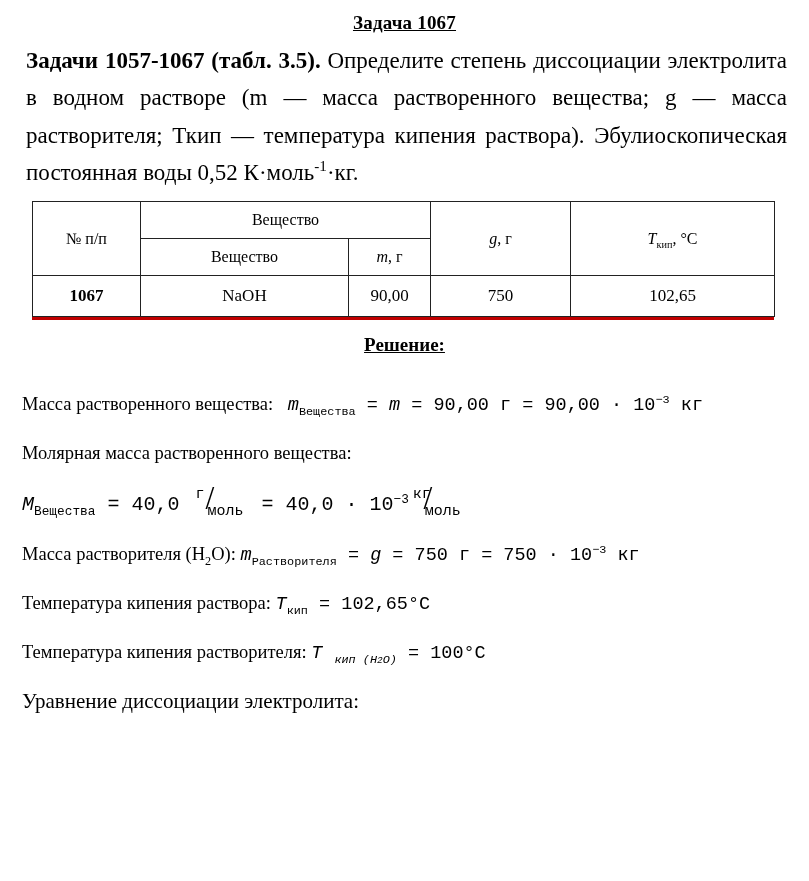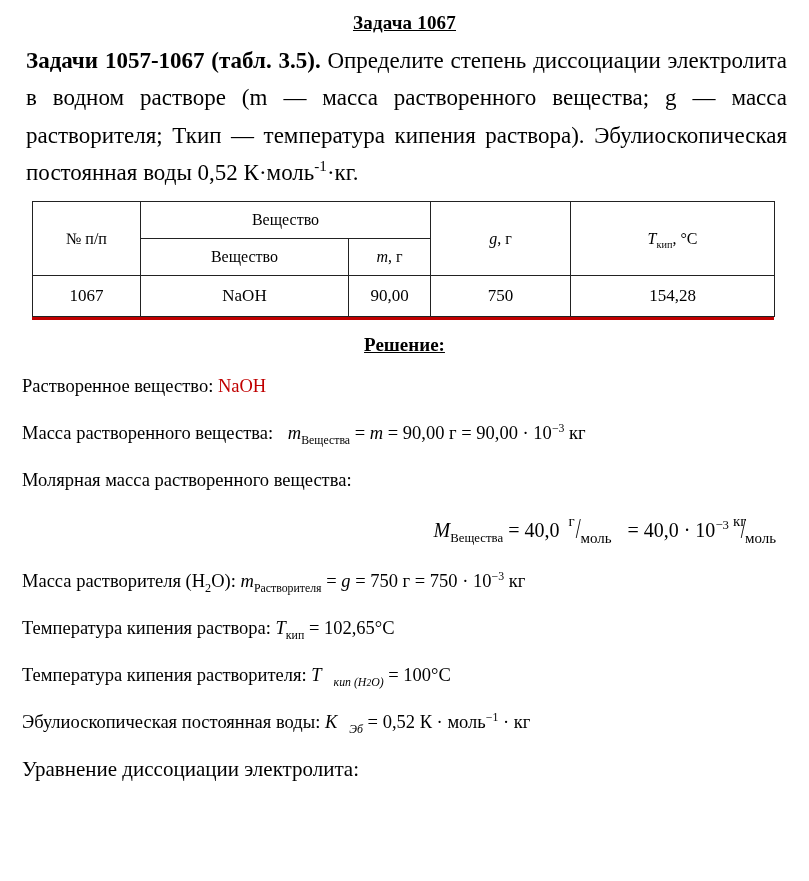--- a/index.html
+++ b/index.html
@@ -55,44 +55,44 @@
   }
   table.data th, table.data td {
     border: 1px solid #222;
     text-align: center;
     vertical-align: middle;
     padding: 5px 15px;
     font-weight: normal;
   }
   .th-h { height: 26px; }
   .row-val td { height: 30px; font-size: 17px; }
-  .row-val .num { font-weight: normal; margin-top: 9px; }
+  .row-val .num { font-weight: bold; margin-top: 9px; }
   .redline {
     width: 742px;
     height: 3px;
     background: #c00000;
     margin-top: 0px;
   }
 
   
   .solution-title {
     text-align: center;
     font-size: 19px;
     font-weight: bold;
     text-decoration: underline;
-    margin: 14px 0 18px 0;
+    margin: 14px 0 36px 0;
   }
   .line {
     font-size: 18.5px;
     margin: 0 0 22px 0;
     line-height: 1.35;
   }
   .red { color: #c00000; }
   .math {
-    font-family: Liberation Serif, serif;
+    font-family: Liberation Mono, monospace;
     font-style: italic;
   }
   .mi { font-style: italic; }
   .mup { font-style: normal; }
   .msub { font-size: 0.64em; vertical-align: sub; line-height: 0; font-style: normal; }
   .msubi { font-size: 0.64em; vertical-align: sub; line-height: 0; font-style: italic; margin-left: 12px; }
   .msup { font-size: 0.64em; vertical-align: super; line-height: 0; font-style: normal; }
   .mblock { display: inline-block; margin-left: 10px; }
   .frac {
     display: inline-block;
@@ -106,21 +106,21 @@
     position: absolute; left: 2px; top: -2px; font-size: 15px; font-style: normal;
   }
   .frac .dnm {
     position: absolute; left: 14px; top: 15px; font-size: 15px; font-style: normal;
   }
   .frac .slash {
     position: absolute; left: 8px; top: -4px; font-size: 30px; font-style: normal;
     transform: scaleX(0.6);
   }
   .centered-math {
-    text-align: right;
+    text-align: left;
     font-size: 20px;
     margin: 4px 0 20px 0;
   }
   .last-line {
     font-size: 21px;
     margin: 0;
   }
 </style>
 </head>
 <body>
@@ -151,32 +151,29 @@
       </tr>
       <tr>
         <th class="th-h">Вещество</th>
         <th class="th-h"><span class="mi">m</span><span>, г</span></th>
       </tr>
       <tr class="row-val">
         <td class="num">1067</td>
         <td>NaOH</td>
         <td>90,00</td>
         <td>750</td>
-        <td>154,28</td>
+        <td>102,65</td>
       </tr>
     </tbody>
       </table>
     <div class="redline"></div>
   </div>
 
   <div class="solution-title">Решение:</div>
 
-  <div class="line">
-    <span>Растворенное вещество: </span><span class="red">NaOH</span>
-  </div>
 
   <div class="line">
     <span>Масса растворенного вещества:</span>
     <span class="mblock math"><span class="mi">m</span><span class="msub">Вещества</span><span class="mup"> = </span><span class="mi">m</span><span class="mup"> = 90,00 г  = 90,00 · 10</span><span class="msup">−3</span><span class="mup"> кг</span></span>
   </div>
 
   <div class="line">
     <span>Молярная масса растворенного вещества:</span>
   </div>
 
@@ -189,19 +186,16 @@
   </div>
 
   <div class="line">
     <span>Температура кипения раствора: </span><span class="math"><span class="mi">T</span><span class="msub">кип</span><span class="mup"> = 102,65°C</span></span>
   </div>
 
   <div class="line">
     <span>Температура кипения растворителя: </span><span class="math"><span class="mi">T</span><span class="msubi">кип (H<span style="font-size:0.8em">2</span>O)</span><span class="mup"> = 100°C</span></span>
   </div>
 
-  <div class="line">
-    <span>Эбулиоскопическая постоянная воды: </span><span class="math"><span class="mi">K</span><span class="msubi">Эб</span><span class="mup"> = 0,52 К · моль</span><span class="msup">−1</span><span class="mup"> · кг</span></span>
-  </div>
 
   <div class="last-line">Уравнение диссоциации электролита:</div>
 
 </div>
 
 </body></html>

